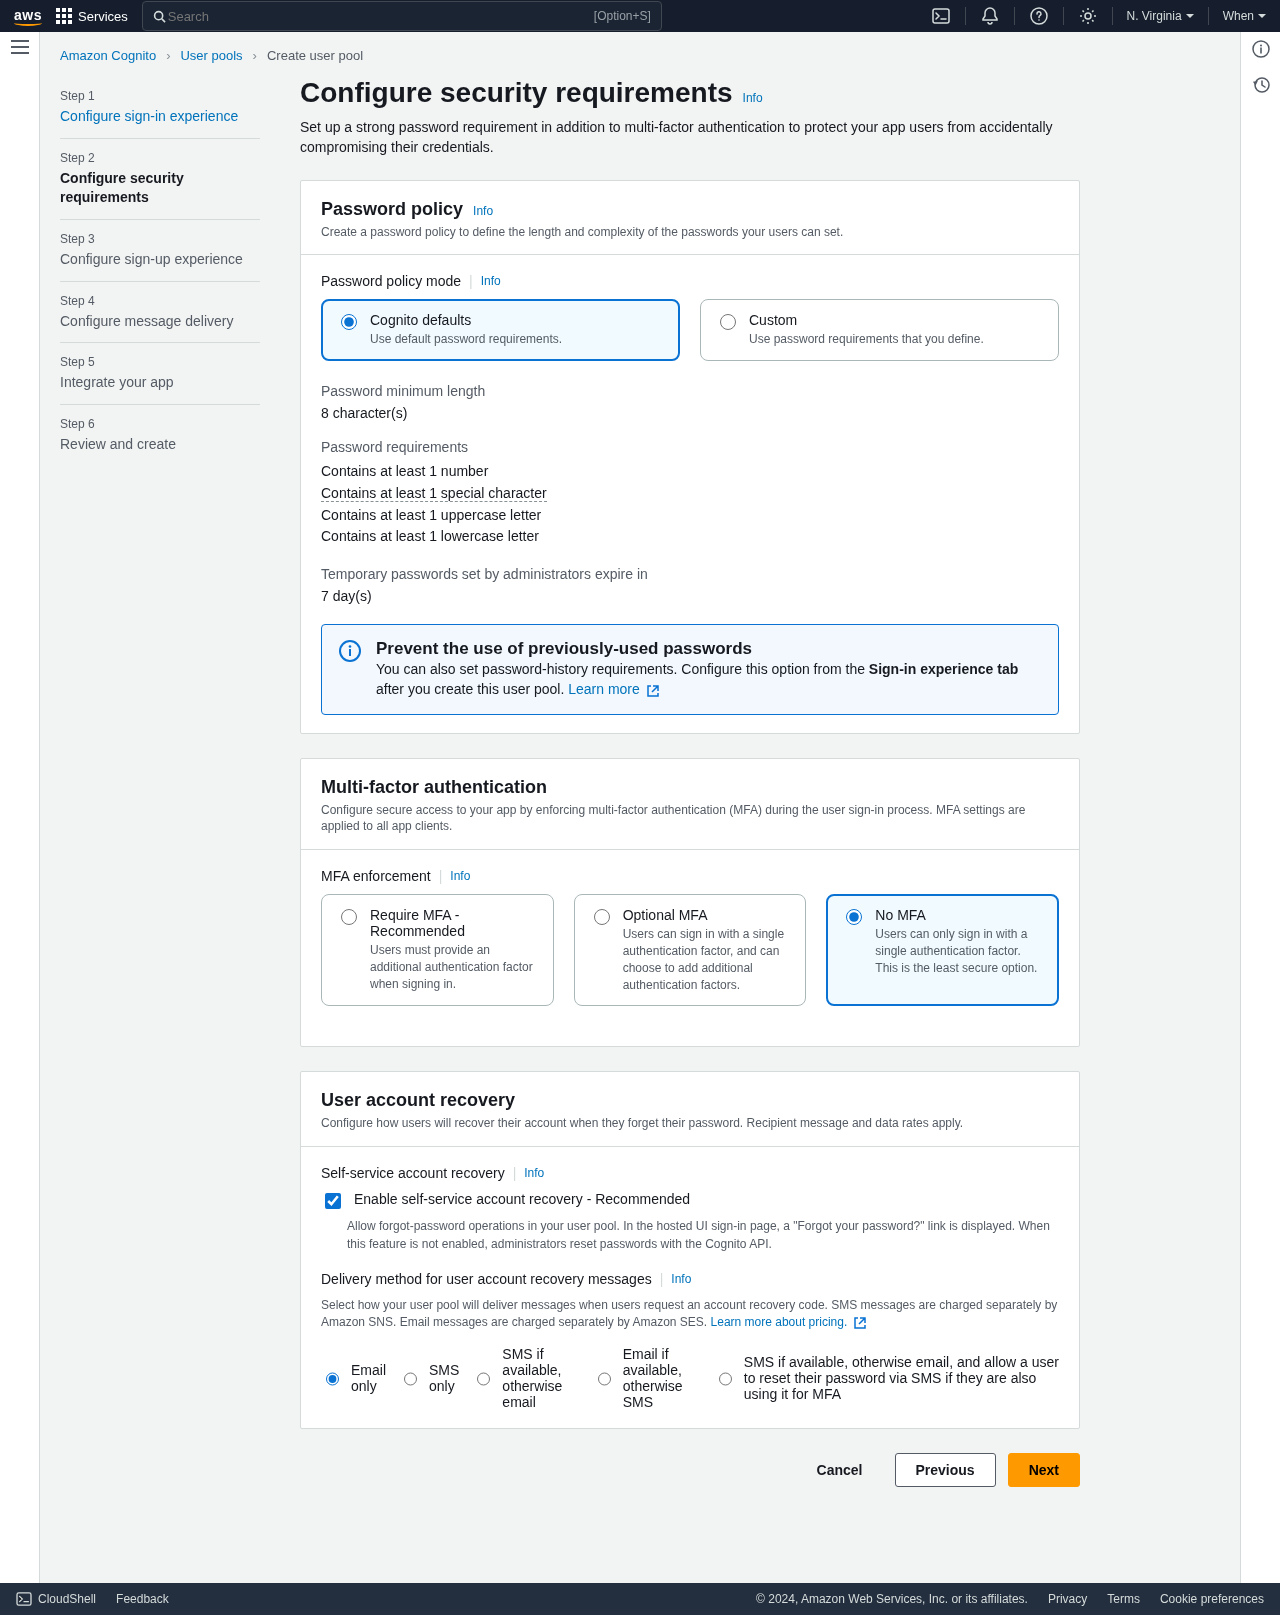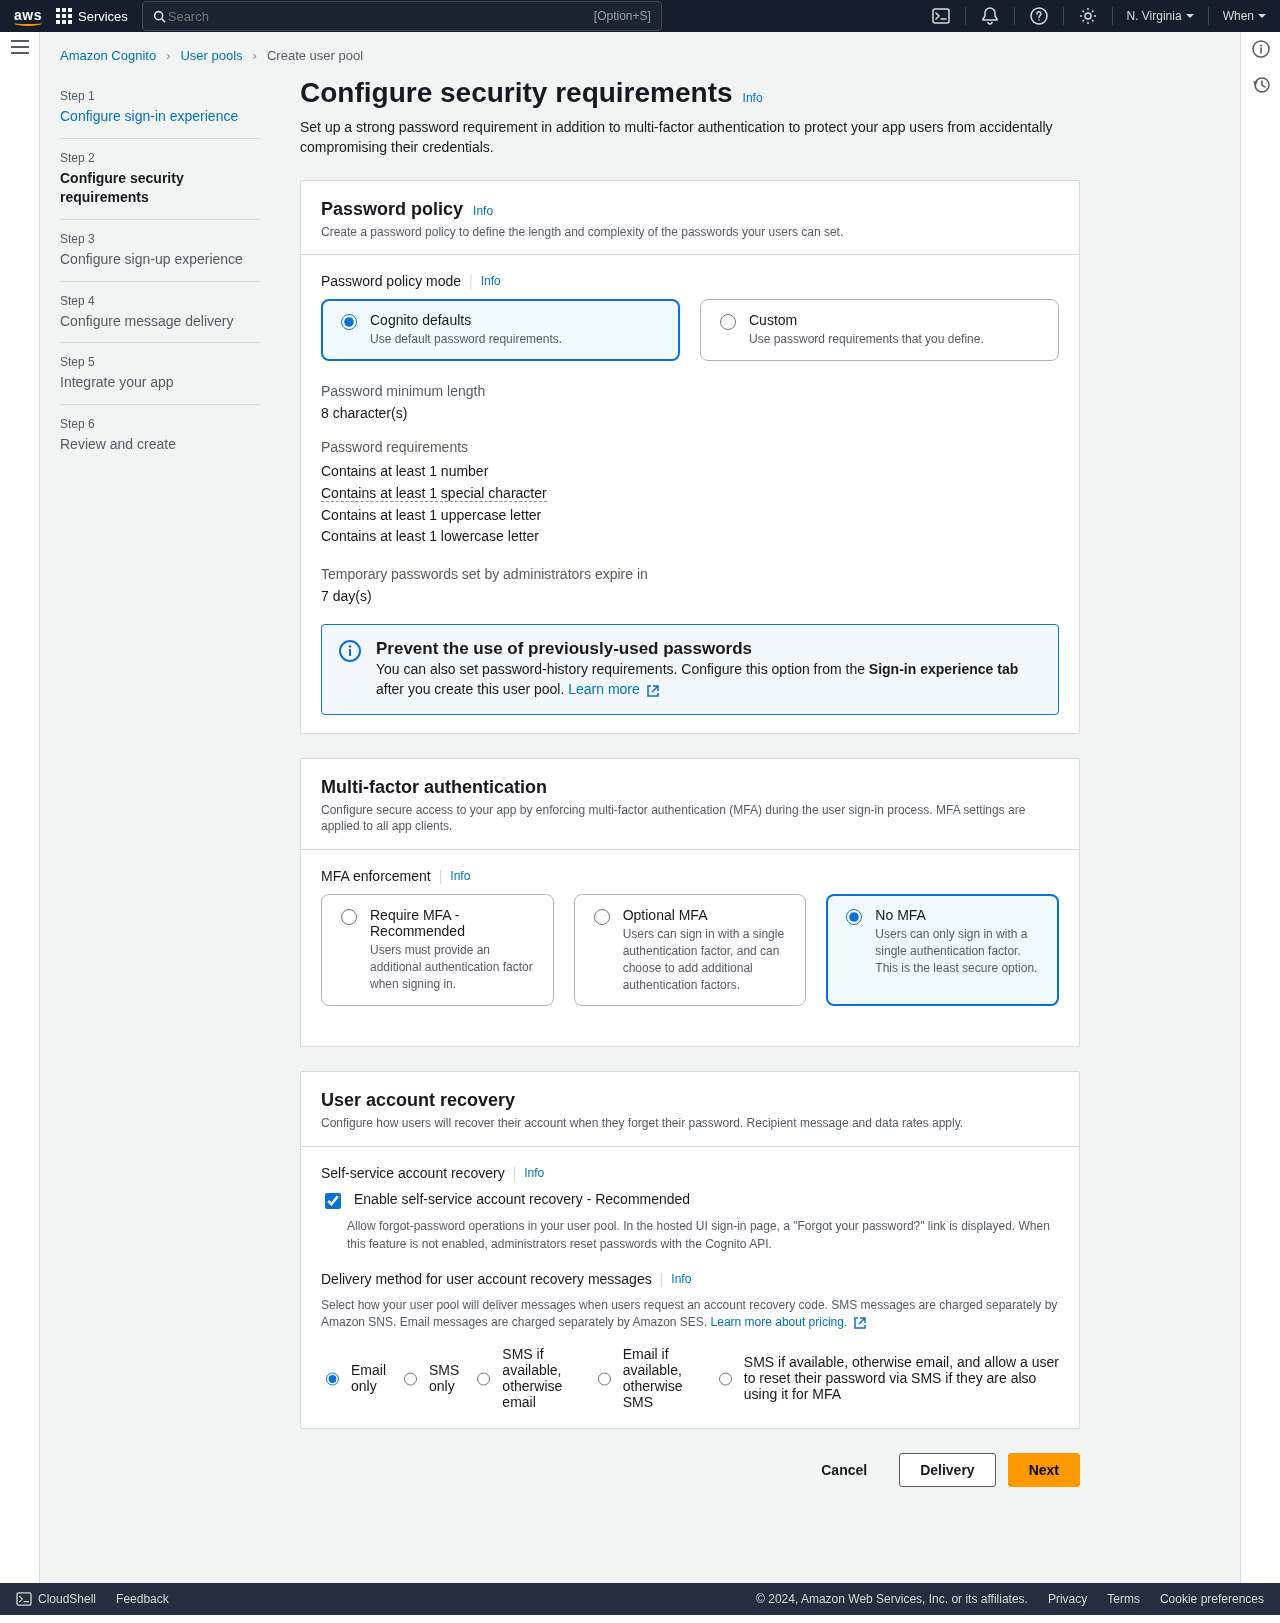--- a/index.html
+++ b/index.html
@@ -400,21 +400,21 @@
                 <label>
                     <input type="radio" name="dm" style="">
                     <span>SMS if available, otherwise email, and allow a user to reset their password via SMS if they are also using it for MFA</span>
                   </label>
               </div>
             </div>
           </section>
 
           <div class="btn-row">
             <button class="btn btn-ghost">Cancel</button>
-            <button class="btn btn-outline">Delivery</button>
+            <button class="btn btn-outline">Previous</button>
             <button class="btn btn-primary">Next</button>
           </div>
         </div>
       </div>
     </div>
   </div>
 
   <div class="right-rail">
     <span>
         <svg width="18" height="18" viewBox="0 0 18 18">

